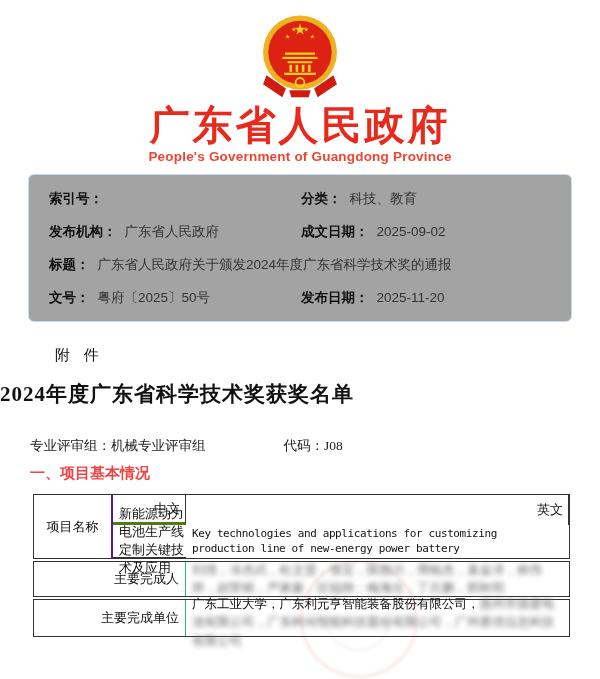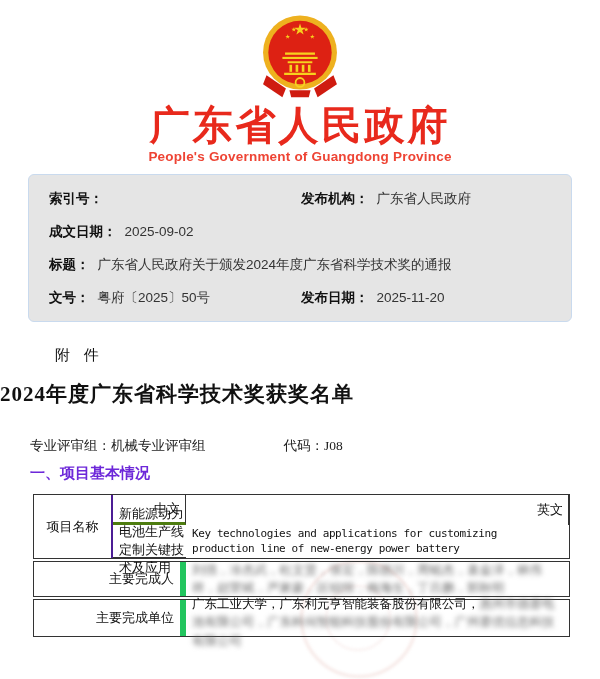--- a/index.html
+++ b/index.html
@@ -13,63 +13,63 @@
   .gov-title{
     color:#e8291c;font-size:40px;font-weight:bold;letter-spacing:3px;
     line-height:1.05;margin-top:0;
   }
   .gov-sub{
     color:#ee4434;font-size:13.5px;font-weight:bold;margin-top:3px;letter-spacing:.2px;
   }
   
   .meta-card{
     width:502px;margin:10px auto 0;border:1px solid #c9daee;border-radius:6px;
-    padding:7px 20px;font-size:13.5px;background:#e5e5e5;
+    padding:7px 20px;font-size:13.5px;background:#a3a3a3;
   }
   .meta-grid{display:grid;grid-template-columns:252px 1fr;}
   .meta-item{height:33px;display:flex;align-items:center;white-space:nowrap;overflow:hidden;}
   .meta-item.full{grid-column:1 / span 2;}
   .meta-label{font-weight:bold;color:#111;margin-right:8px;}
   .meta-value{color:#333;}
   
   .attachment{
     margin:24px 0 0 55px;font-family:"Liberation Serif","DejaVu Serif",serif;
     font-size:15px;color:#111;letter-spacing:5px;
   }
   .doc-title{
     text-align:left;margin-top:15px;font-family:"Liberation Serif","DejaVu Serif",serif;
     font-weight:bold;font-size:21px;color:#111;letter-spacing:1px;
   }
   .review-line{
     margin:29px 0 0 30px;font-family:"Liberation Serif","DejaVu Serif",serif;
     font-size:13.5px;color:#222;
   }
   .review-group{display:inline-block;width:250px;}
-  .section-heading{margin:9px 0 0 30px;font-size:15px;font-weight:bold;color:#6d28d9;}
+  .section-heading{margin:9px 0 0 30px;font-size:15px;font-weight:bold;color:#ef4444;}
   
   .ptable{
     margin:11px 0 0 33px;width:537px;
     font-family:"Liberation Serif","DejaVu Serif",serif;font-size:13px;color:#111;
     position:relative;z-index:1;
   }
   .tbox{border:1px solid #333;margin-bottom:2px;display:grid;box-sizing:border-box;background:transparent;}
   .tbox.box-a{grid-template-columns:79px 73px 1fr;grid-template-rows:30px 33px;}
   .tbox.box-b{grid-template-columns:152px 1fr;grid-template-rows:34px;}
   .tbox.box-c{grid-template-columns:152px 1fr;grid-template-rows:36px;}
   .tbox.box-d{grid-template-columns:152px 1fr;grid-template-rows:28px;}
   .c{display:flex;align-items:center;box-sizing:border-box;min-width:0;}
   .cell-name{grid-row:1 / span 2;justify-content:center;border-right:2px solid #4c1d95;}
   .cell-zh-label,.cell-en-label{justify-content:flex-end;padding-right:5px;border-right:1px solid #333;}
   .cell-zh-label{border-bottom:3px solid #4d7c0f;}
   .cell-zh-value{padding-left:6px;border-bottom:1px solid #333;}
   .cell-en-value{
     padding:2px 4px 2px 6px;font-family:"DejaVu Sans Mono",monospace;
     font-size:11px;letter-spacing:-0.4px;line-height:1.3;
   }
-  .cell-row-label{justify-content:flex-end;padding-right:6px;border-right:6px solid #22c55e;}
+  .cell-row-label{justify-content:flex-end;padding-right:6px;border-right:1px solid #22c55e;}
   .cell-row-value{padding:2px 6px;line-height:1.45;}
   .small-serif{font-size:12.5px;}
   .blurred{filter:blur(2.4px);color:#666;}
   .org-wrap{display:inline;margin-top:9px;}
   
   .watermark{
     position:absolute;left:300px;top:560px;width:112px;height:112px;border-radius:50%;
     border:3px solid rgba(205,125,115,0.16);filter:blur(1.5px);z-index:0;
   }
   .watermark-inner{
@@ -105,20 +105,24 @@
     <path d="M38 89 L62 89 L60 97 L40 97 Z" fill="#cf1b10"></path>
   </svg>
   <div class="gov-title">广东省人民政府</div>
   <div class="gov-sub">People's Government of Guangdong Province</div>
 </div>
 
 <div class="meta-card">
   <div class="meta-grid">
     <div class="meta-item">
       <span class="meta-label">索引号：</span>
+    </div>
+    <div class="meta-item">
+      <span class="meta-label">分类：</span>
+      <span class="meta-value">科技、教育</span>
     </div>
     <div class="meta-item">
       <span class="meta-label">发布机构：</span>
       <span class="meta-value">广东省人民政府</span>
     </div>
     <div class="meta-item">
       <span class="meta-label">成文日期：</span>
       <span class="meta-value">2025-09-02</span>
     </div>
     <div class="meta-item full">

